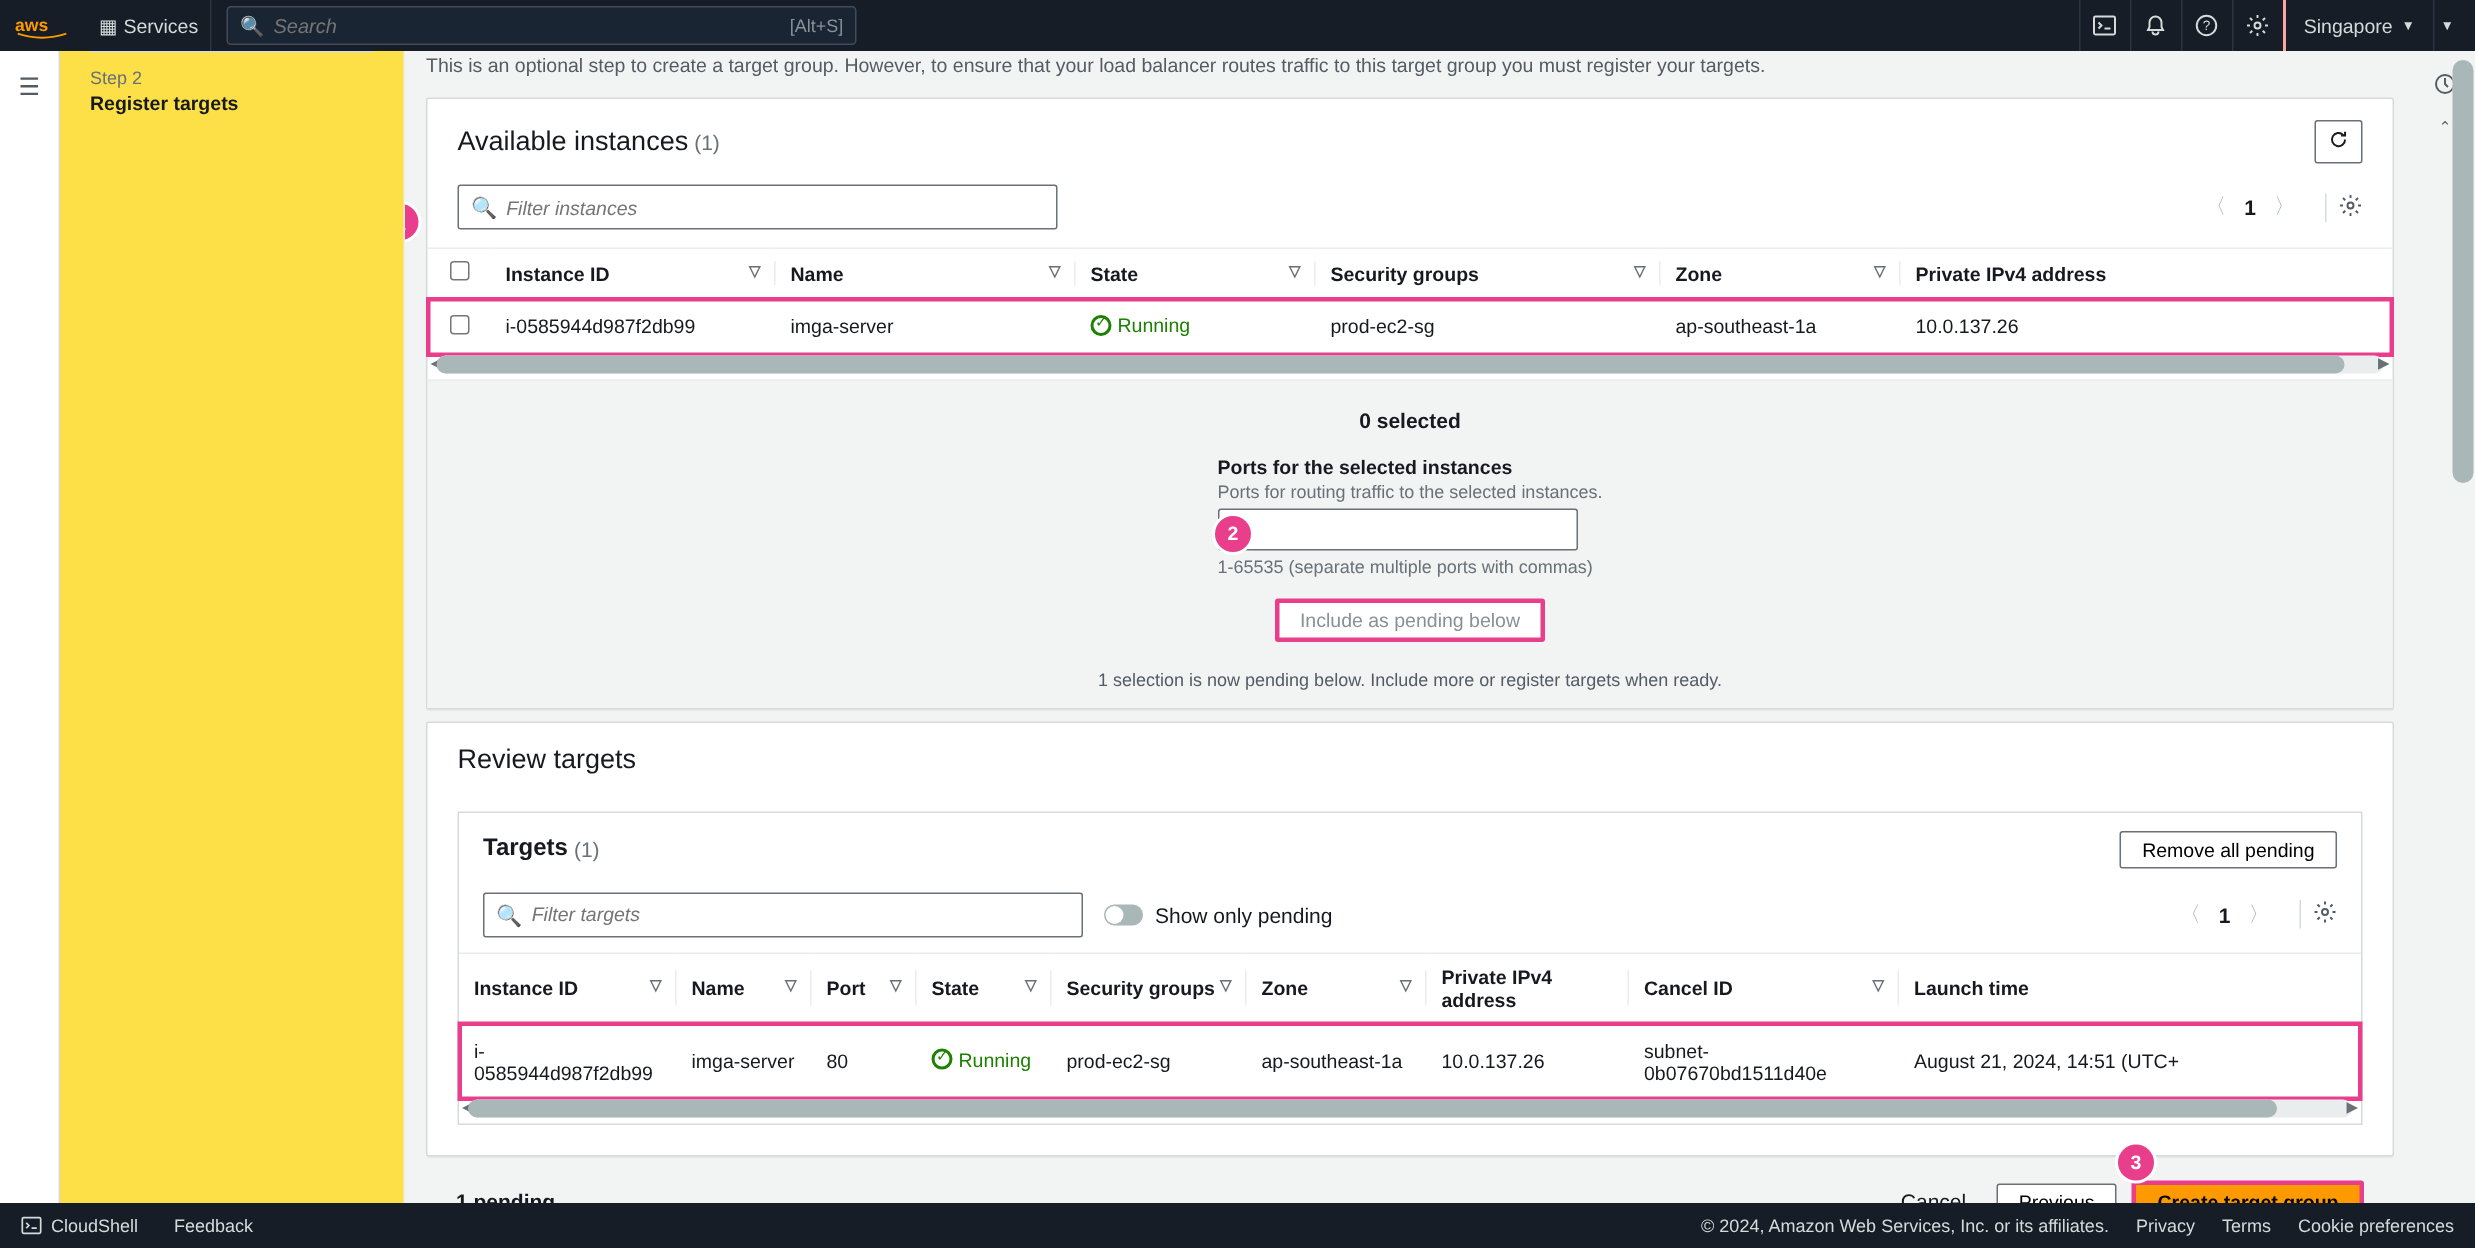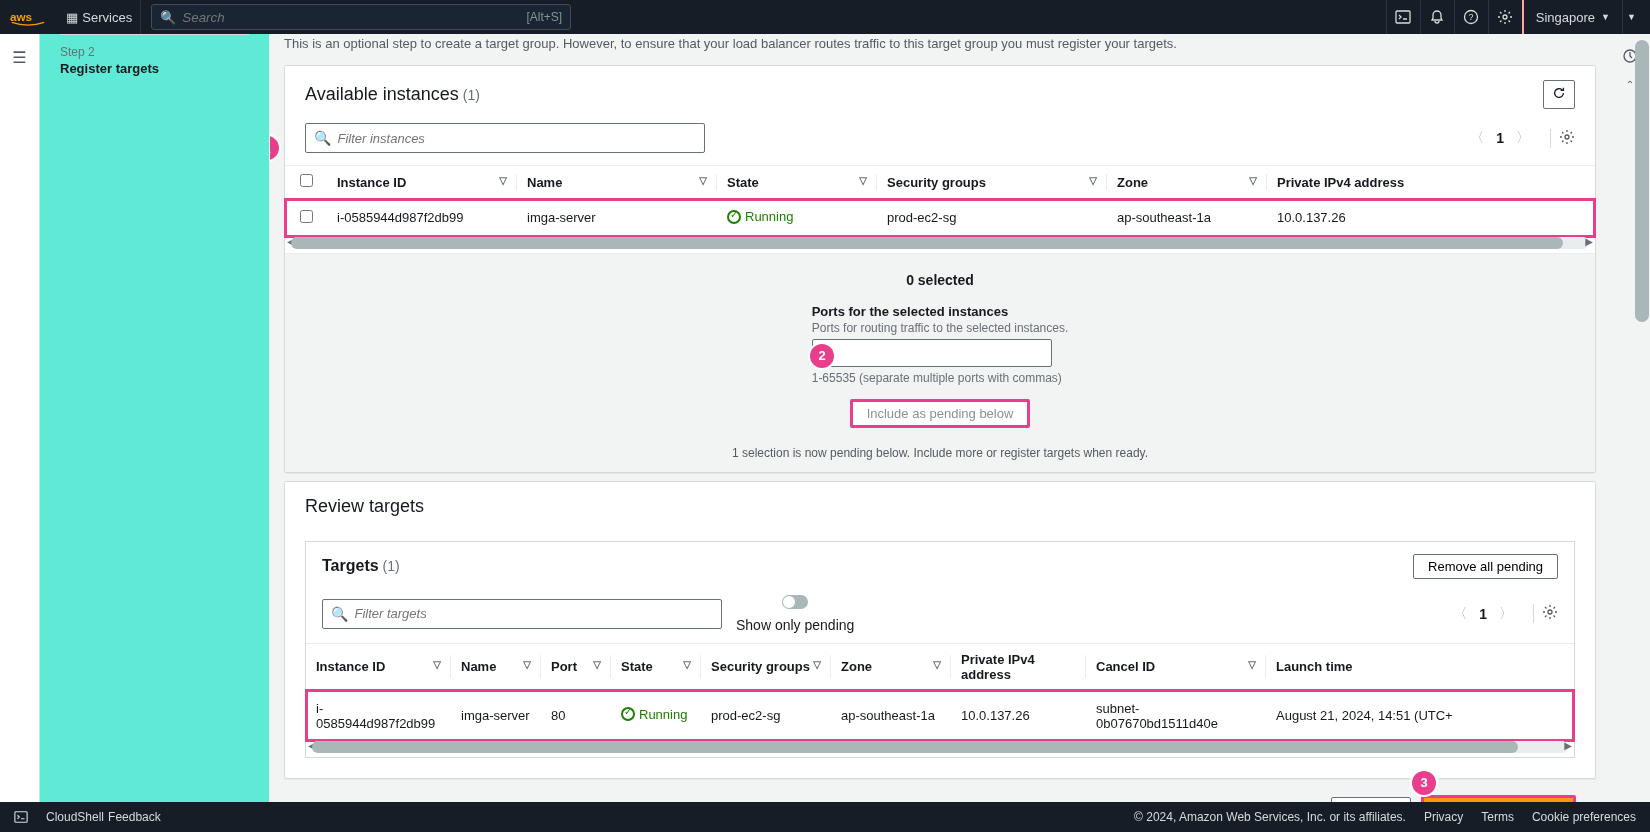--- a/index.html
+++ b/index.html
@@ -14,21 +14,21 @@
 .topnav .search input { background:transparent; border:none; color:#eab308; flex:1; font-style:italic; outline:none; }
 .topnav .search .kbd { color:#879196; font-size:12px; }
 .topnav .spacer { flex:1; }
 .topnav .icon-btn { width:34px; height:34px; display:flex; align-items:center; justify-content:center; cursor:pointer; border-left:1px solid #2a3441; }
 .topnav .region { display:flex; align-items:center; gap:6px; padding:0 12px; cursor:pointer; border-left:2px solid #fca5a5; height:100%; }
 .topnav .acct { width:18px; display:flex; justify-content:center; border-left:1px solid #2a3441; height:100%; align-items:center; cursor:pointer;}
 
 
 .shell { display:flex; height: calc(100vh - 34px - 30px); }
 .hamburger-rail { width: 40px; background:#fff; border-right:1px solid #d5dbdb; display:flex; align-items:flex-start; justify-content:center; padding-top:14px; }
-.side { width: 230px; background:#5eead4; border-right:1px solid #eaeded; padding: 0px 20px; font-size:13px; }
+.side { width: 230px; background:#fde047; border-right:1px solid #eaeded; padding: 0px 20px; font-size:13px; }
 .side .step-label { color:#687078; font-size:12px; margin-top:10px; }
 .side .step-title { font-weight:bold; color:#16191f; margin-top:2px; }
 .main { flex:1; overflow-y:auto; position:relative; padding: 0 14px 20px 14px; }
 .right-rail { width:40px; display:flex; flex-direction:column; align-items:center; padding-top:14px; gap:12px; }
 
 
 .intro-text { color:#545b64; font-size:13px; padding: 2px 0 6px 0; }
 .panel { background:#fff; border:1px solid #d5dbdb; border-radius:2px; margin-top:8px; box-shadow: 0 1px 1px rgba(0,0,0,0.05); }
 .panel-header { padding: 14px 20px 8px 20px; display:flex; align-items:center; }
 .panel-header h2 { font-size:18px; font-weight:400; }
@@ -84,21 +84,21 @@
 .toggle::after{content:''; position:absolute; width:12px; height:12px; background:#fff; border-radius:50%; top:1px; left:1px;}
 
 
 .page-actions { display:flex; align-items:center; padding:16px 20px; }
 .page-actions .pending-txt { font-weight:bold; }
 .page-actions .right { margin-left:auto; display:flex; gap:10px; align-items:center; }
 .link-btn { color:#16191f; cursor:pointer; padding:4px 10px; }
 
 
 .bottombar { position:fixed; bottom:0; left:0; right:0; height:30px; background:#161d26; color:#d5dbdb; display:flex; align-items:center; padding:0 14px; font-size:12px; }
-.bottombar .bb-item { display:flex; align-items:center; gap:18px; margin-right:4px; cursor:pointer; }
+.bottombar .bb-item { display:flex; align-items:center; gap:6px; margin-right:24px; cursor:pointer; }
 .bottombar .bb-right { margin-left:auto; display:flex; gap:18px; }
 .bottombar a { color:#d5dbdb; text-decoration:none; cursor:pointer; }
 
 
 .anno { position:absolute; width:24px; height:24px; border-radius:50%; background:#e83e8c; color:#fff; font-weight:bold; display:flex; align-items:center; justify-content:center; font-size:13px; box-shadow:0 0 0 2px #fff; z-index:50; }
 .hl-row { outline:3px solid #e83e8c; outline-offset:-2px; }
 .hl-box { border:3px solid #e83e8c !important; }
 
 .scrollbar-v { position:absolute; right:1px; top:40px; bottom:10px; width:14px; background:#f2f3f3; }
 .scrollbar-v .tr { position:absolute; top:0; width:100%; height:36%; background:#aab7b8; border-radius:7px; }
@@ -266,21 +266,21 @@
           <span class="count">(1)</span>
           <div style="margin-left:auto;">
             <button class="btn">Remove all pending</button>
           </div>
         </div>
         <div class="inner-filter-row">
           <div class="filter-box">
             <span style="margin-right:6px;color:#545b64;">🔍</span>
             <input placeholder="Filter targets" style="">
           </div>
-          <div style="display:flex;align-items:center;gap:8px;flex-direction:column;">
+          <div style="display:flex;align-items:center;gap:8px;">
             <div class="toggle"></div>
             <span>Show only pending</span>
           </div>
           <div class="pager">
             <span class="pg-btn">〈</span>
             <span class="pg-num">1</span>
             <span class="pg-btn">〉</span>
             <span class="gear">
               <svg width="16" height="16" viewBox="0 0 16 16">
                   <circle cx="8" cy="8" r="2" fill="none" stroke="#545b64" stroke-width="1.3"></circle>

